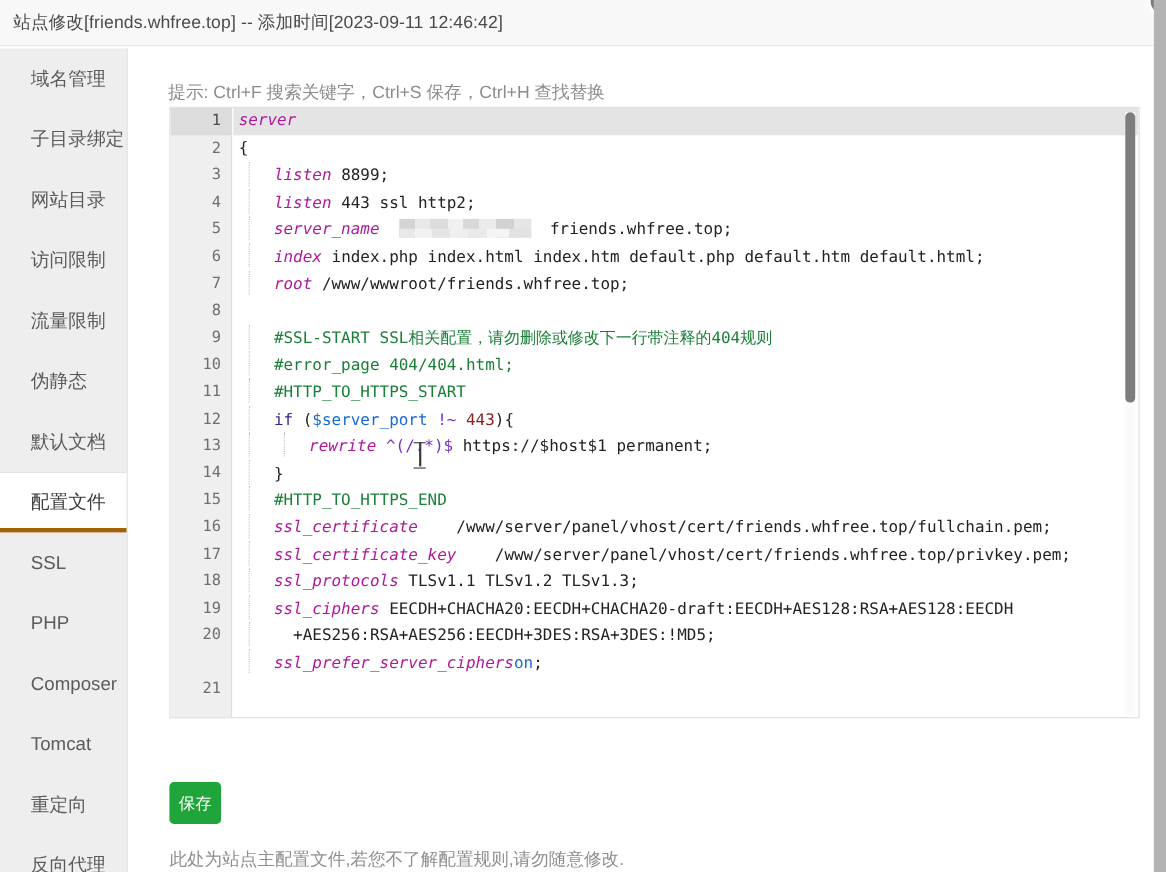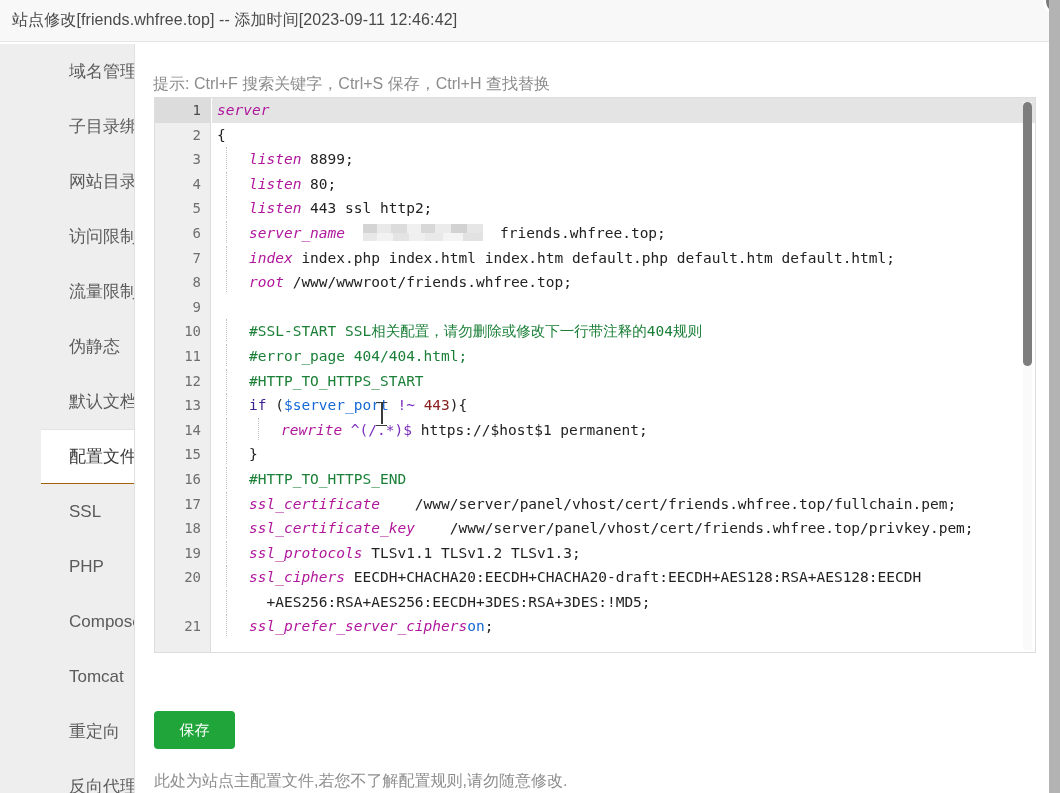--- a/index.html
+++ b/index.html
@@ -46,41 +46,40 @@
     font-size: 15px;
     line-height: 24px;
     text-align: center;
     cursor: pointer;
   }
 
   
   .sidebar {
     position: absolute;
     left: 0; top: 44px;
-    width: 135px;
+    width: 116px;
     height: 749px;
     background: #eeeeee;
     border-right: 1px solid #e0e0e0;
-    padding-left: 41px;
   }
   .side-item {
     height: 55px;
     line-height: 55px;
     padding-left: 28px;
     font-size: 17px;
     color: #5b5b5b;
     cursor: pointer;
     white-space: nowrap;
     overflow: hidden;
   }
   .side-item.active {
     background: #ffffff;
     color: #3a3a3a;
     border-top: 1px solid #e3e3e3;
-    border-bottom: 1px solid #a16207;
+    border-bottom: 4px solid #a16207;
     line-height: 53px;
   }
 
   
   .main {
     position: absolute;
     left: 136px; top: 44px;
     width: 913px;
     height: 749px;
     background: #ffffff;
@@ -220,21 +219,21 @@
     left: 0; top: 0;
     width: 11px; height: 22px;
     border-top: 1.5px solid #3a3a3a;
     border-bottom: 1.5px solid #3a3a3a;
   }
 
   
   .save-btn {
     position: absolute;
     left: 18px; top: 667px;
-    width: 81px; height: 38px;
+    width: 47px; height: 38px;
     background: #20a53a;
     color: #ffffff;
     font-size: 15px;
     border: none;
     border-radius: 4px;
     cursor: pointer;
     font-family: "Liberation Sans", "DejaVu Sans", sans-serif;
   }
   .footnote {
     position: absolute;
@@ -317,21 +316,20 @@
       </div>
 
       <div class="code-area">
 
         <div class="cl active"><span class="k">server</span></div>
 
         <div class="cl"><span class="pl">{</span></div>
 
         <div class="cl"><span class="ig"></span><span class="k">listen</span><span class="pl"> 8899;</span></div>
 
-        <div class="cl"><span class="ig"></span><span class="k">listen</span><span class="pl"> 80;</span></div>
 
         <div class="cl"><span class="ig"></span><span class="k">listen</span><span class="pl"> 443 ssl http2;</span></div>
 
         <div class="cl"><span class="ig"></span><span class="k">server_name</span><span class="pl">  </span><span class="redact"></span><span class="pl">  friends.whfree.top;</span></div>
 
         <div class="cl"><span class="ig"></span><span class="k">index</span><span class="pl"> index.php index.html index.htm default.php default.htm default.html;</span></div>
 
         <div class="cl"><span class="ig"></span><span class="k">root</span><span class="pl"> /www/wwwroot/friends.whfree.top;</span></div>
 
         <div class="cl"></div>

